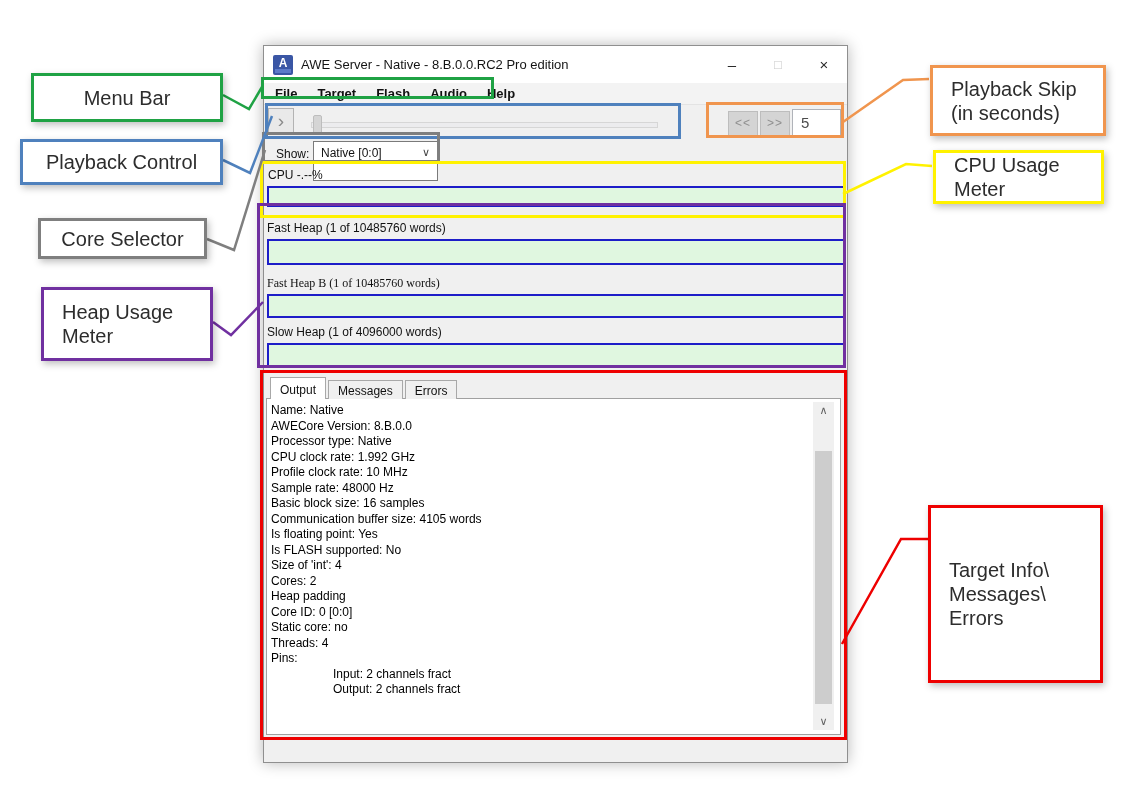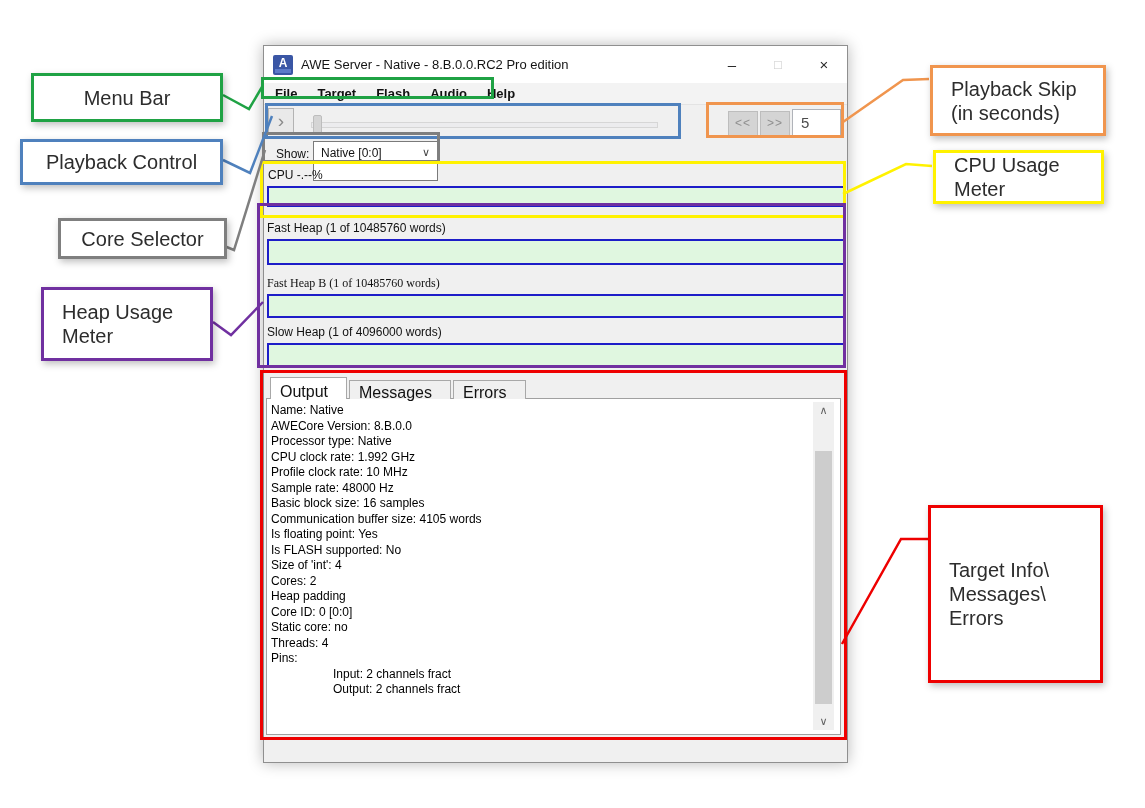--- a/index.html
+++ b/index.html
@@ -38,22 +38,22 @@
     font-size:12px;color:#111;padding:4px 0 0 7px;}
   .dropdown .chev{position:absolute;right:7px;top:4px;color:#444;font-size:11px;}
 
   
   .meter-label{position:absolute;left:3px;font-size:12px;color:#111;white-space:nowrap;}
   .meter-bar{position:absolute;left:3px;width:578px;border:2px solid #1d1dc8;background:#e0f7e0;}
   .cpu-label{top:122px;left:4px;} .cpu-bar{top:140px;height:21px;}
 
   
   .tabstrip{position:absolute;left:6px;top:331px;height:22px;display:flex;align-items:flex-end;z-index:2;}
-  .tab{font-size:16px;color:#111;background:#f0f0f0;border:1px solid #a8a8a8;border-bottom:none;
-    padding:3px 18px 2px 9px;height:19px;margin-right:2px;}
+  .tab{font-size:12px;color:#111;background:#f0f0f0;border:1px solid #a8a8a8;border-bottom:none;
+    padding:3px 9px 2px 9px;height:19px;margin-right:2px;}
   .tab.selected{background:#fff;height:22px;padding-top:5px;position:relative;}
   .output-panel{position:absolute;left:2px;top:352px;width:575px;height:337px;background:#fff;border:1px solid #a0a0a0;z-index:1;}
   .output-text{position:absolute;left:4px;top:4px;right:30px;bottom:4px;font-size:12px;line-height:15.5px;color:#000;overflow:hidden;white-space:nowrap;}
   .out-line.indent{padding-left:62px;}
   .scrollbar{position:absolute;right:6px;top:3px;bottom:4px;width:21px;background:#f0f0f0;}
   .sb-arrow{position:absolute;left:0;width:21px;height:17px;color:#606060;font-size:11px;text-align:center;line-height:17px;}
   .sb-up{top:0;} .sb-down{bottom:0;}
   .sb-thumb{position:absolute;left:2px;top:49px;width:17px;height:253px;background:#cdcdcd;}
 
   
@@ -181,21 +181,21 @@
     <polyline points="932,166 906,164 843,194" fill="none" stroke-width="2.5" stroke="#fff200"></polyline>
     <polyline points="929,539 901,539 842,644" fill="none" stroke-width="2.5" stroke="#ee0000"></polyline>
   </svg>
 
   <div class="callout center co-menu" style="border-color: rgb(31, 162, 68);">
       <div class="co-line">Menu Bar</div>
     </div>
   <div class="callout center co-playctl" style="border-color: rgb(79, 129, 189);">
       <div class="co-line">Playback Control</div>
     </div>
-  <div class="callout center co-coresel" style="border-color: rgb(127, 127, 127); margin-left: 20px;">
+  <div class="callout center co-coresel" style="border-color: rgb(127, 127, 127);">
       <div class="co-line">Core Selector</div>
     </div>
   <div class="callout co-heap" style="border-color: rgb(112, 48, 160);">
       <div class="co-line">Heap Usage</div>
       <div class="co-line">Meter</div>
     </div>
   <div class="callout co-skip" style="border-color: rgb(240, 149, 78);">
       <div class="co-line">Playback Skip</div>
       <div class="co-line">(in seconds)</div>
     </div>

